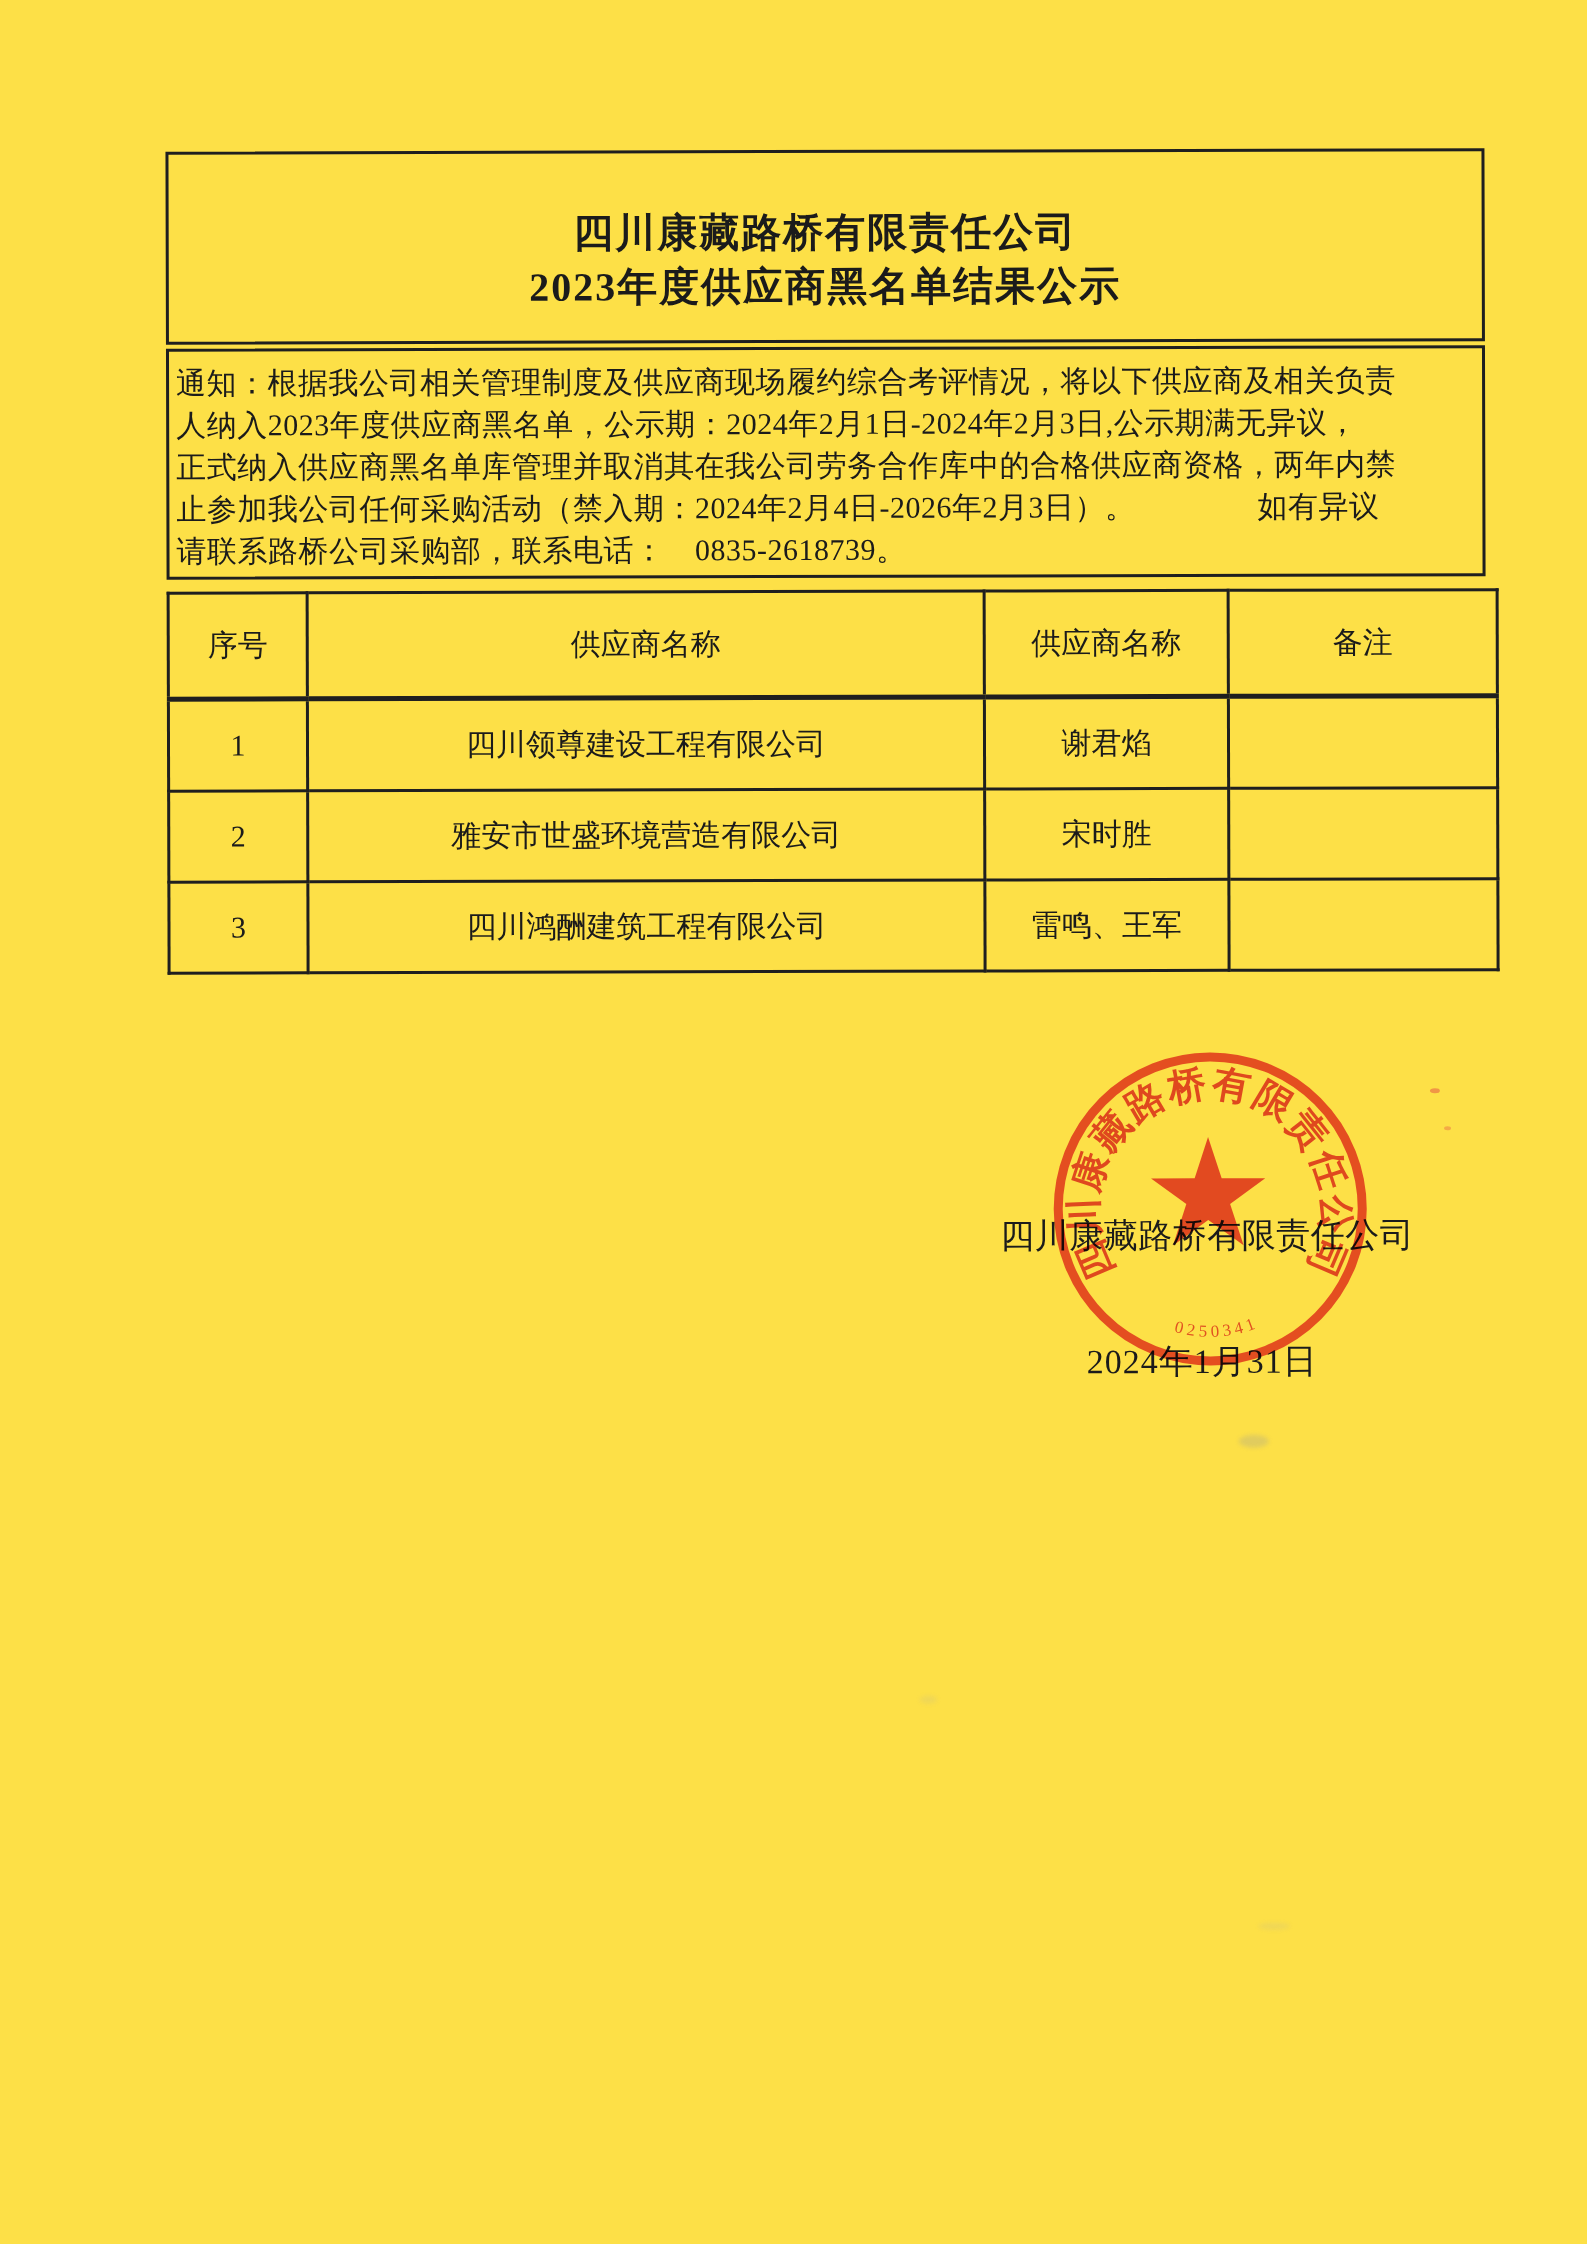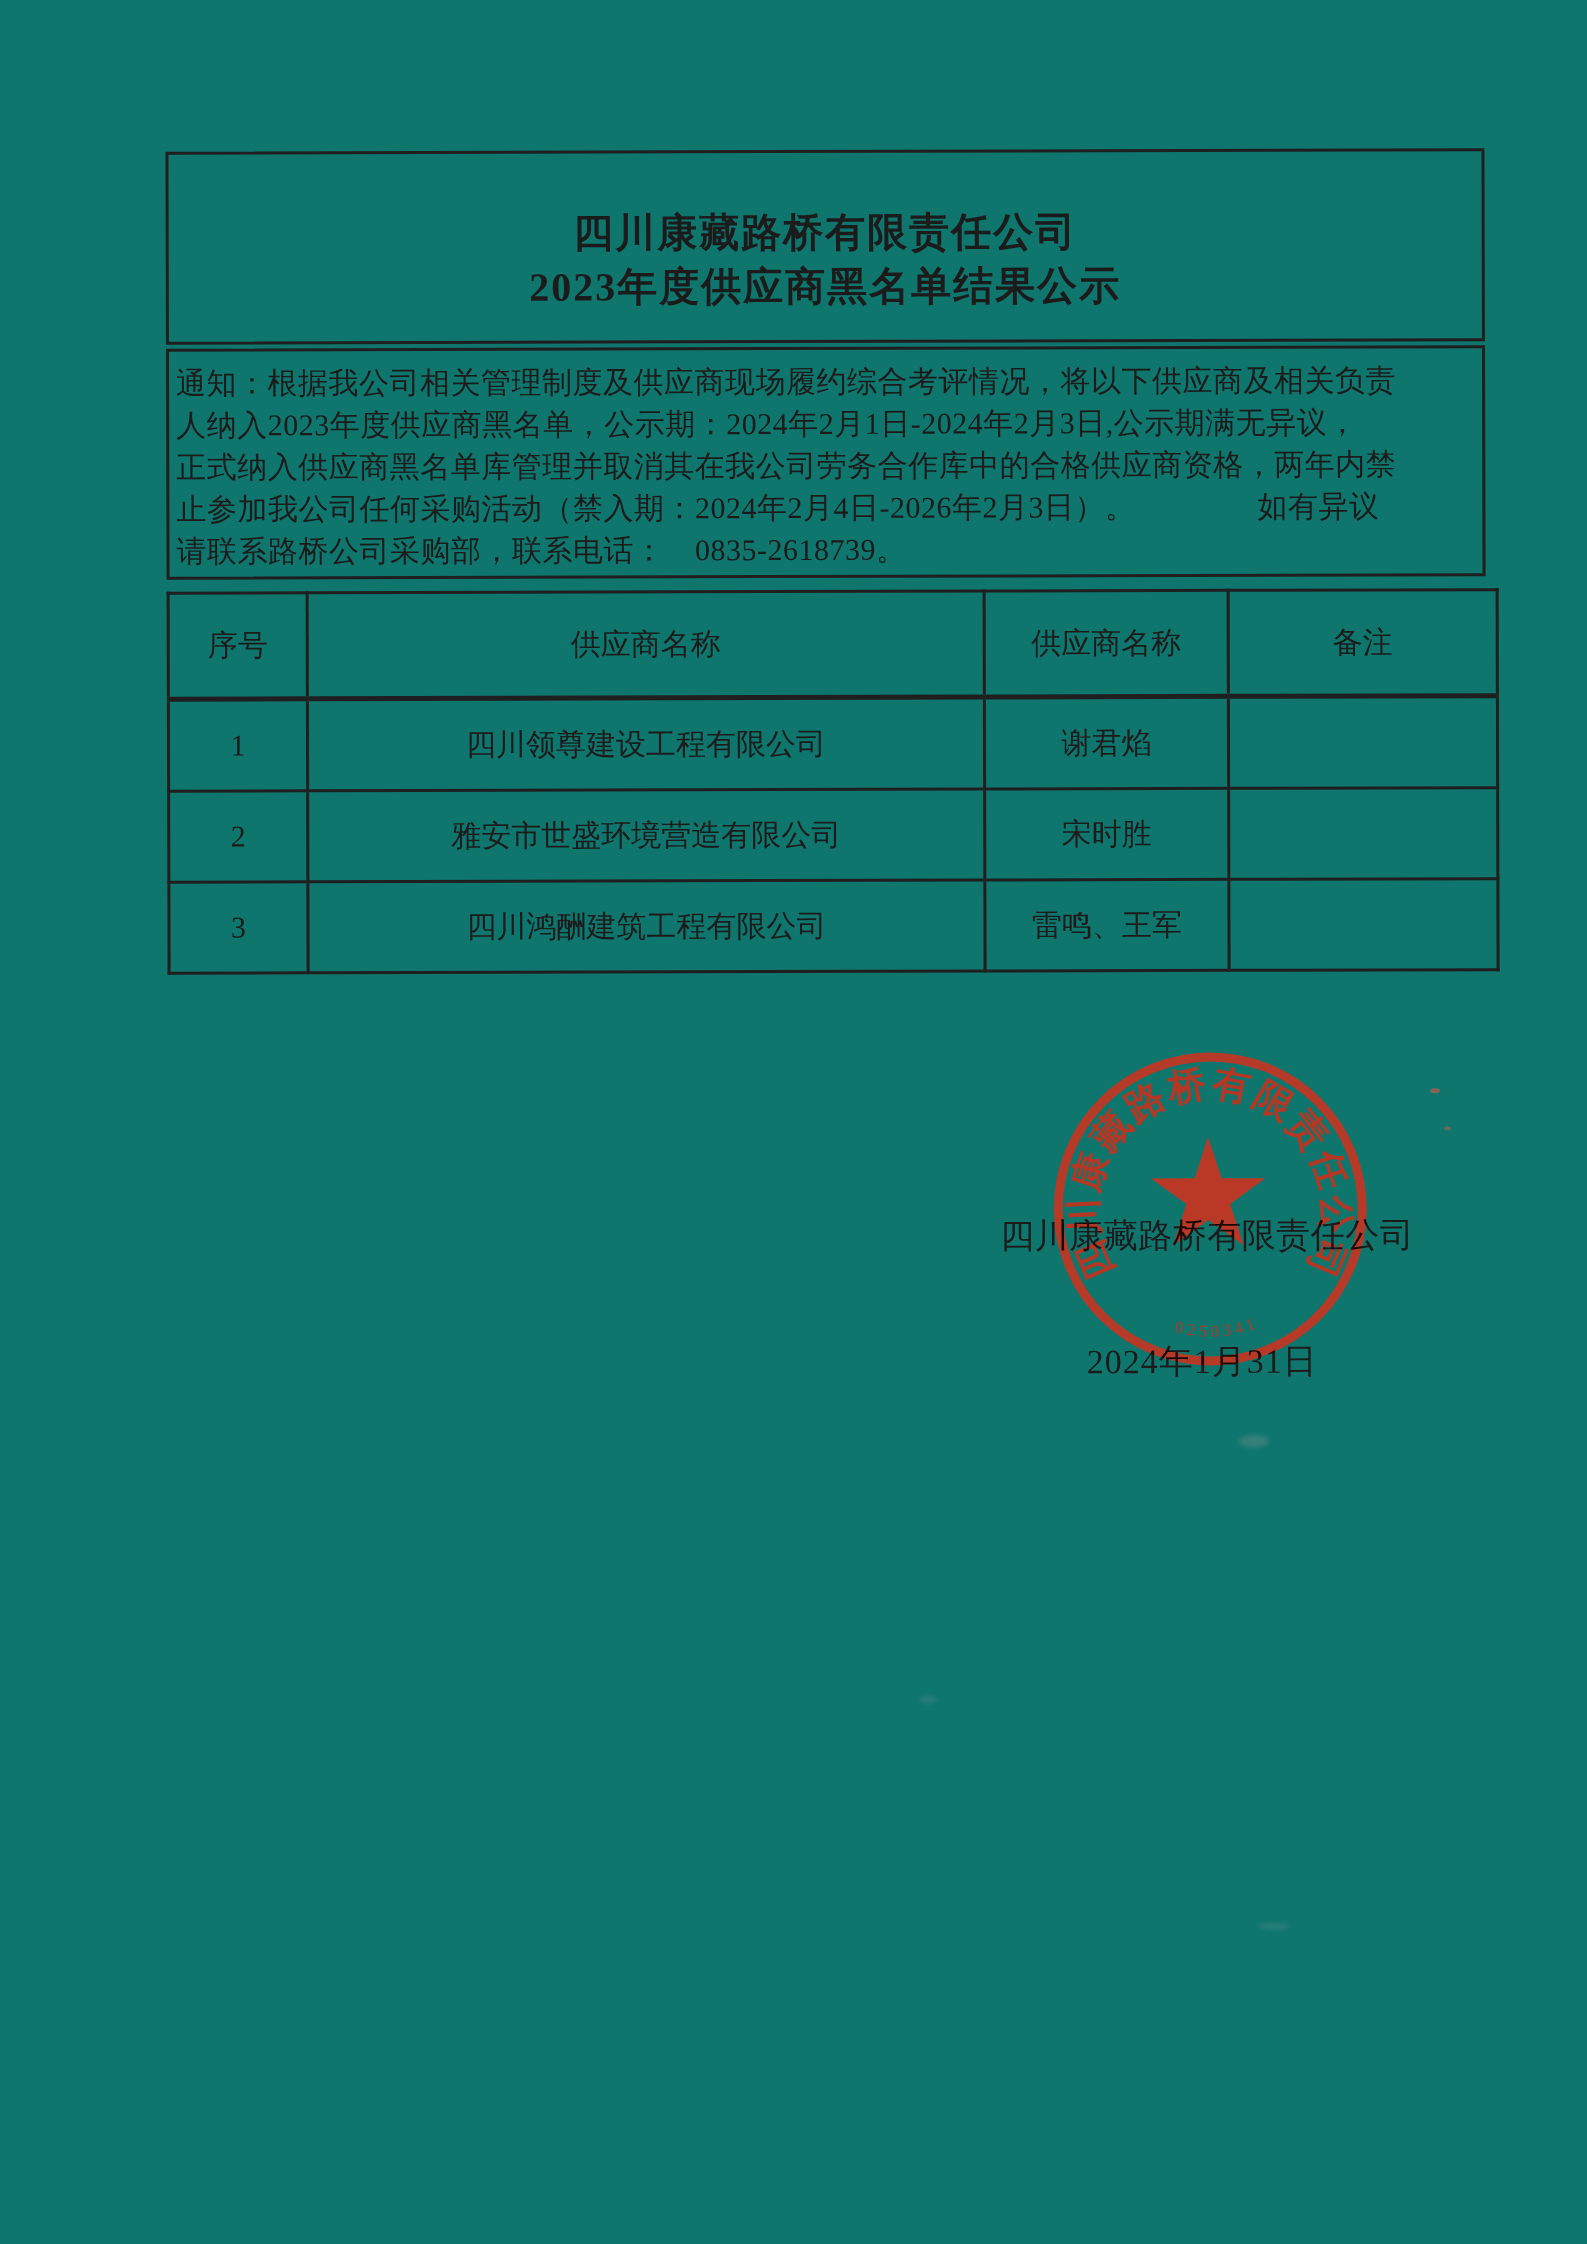--- a/index.html
+++ b/index.html
@@ -4,21 +4,21 @@
 <style>
   html,body{margin:0;padding:0;}
   body{
     width:1587px;height:2244px;
     background:#ffffff;
     font-family:"Liberation Serif","DejaVu Serif",serif;
     color:#1b1b1b;
     position:relative;
     overflow:hidden;
   }
-  .page{position:absolute;inset:0;background:#0f766e;}
+  .page{position:absolute;inset:0;background:#fde047;}
   .doc{position:absolute;inset:0;transform:rotate(-0.15deg);}
 
   
   .title-box{
     position:absolute;left:168px;top:150px;width:1319px;height:193px;
     border:3px solid #1f1f1f;box-sizing:border-box;
     display:flex;flex-direction:column;justify-content:center;align-items:center;
     gap:6px;padding-top:26px;
   }
   .title-line{

